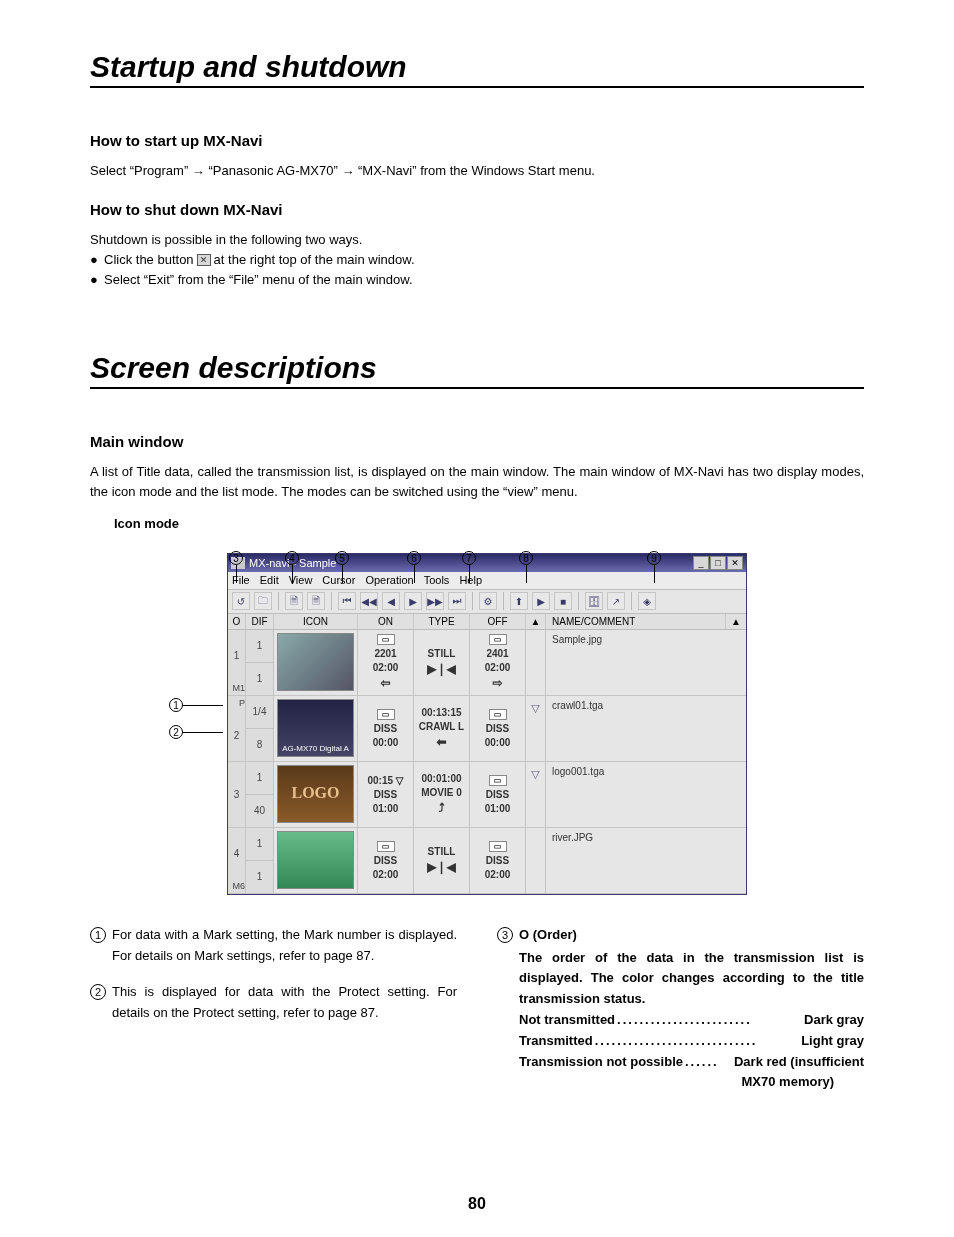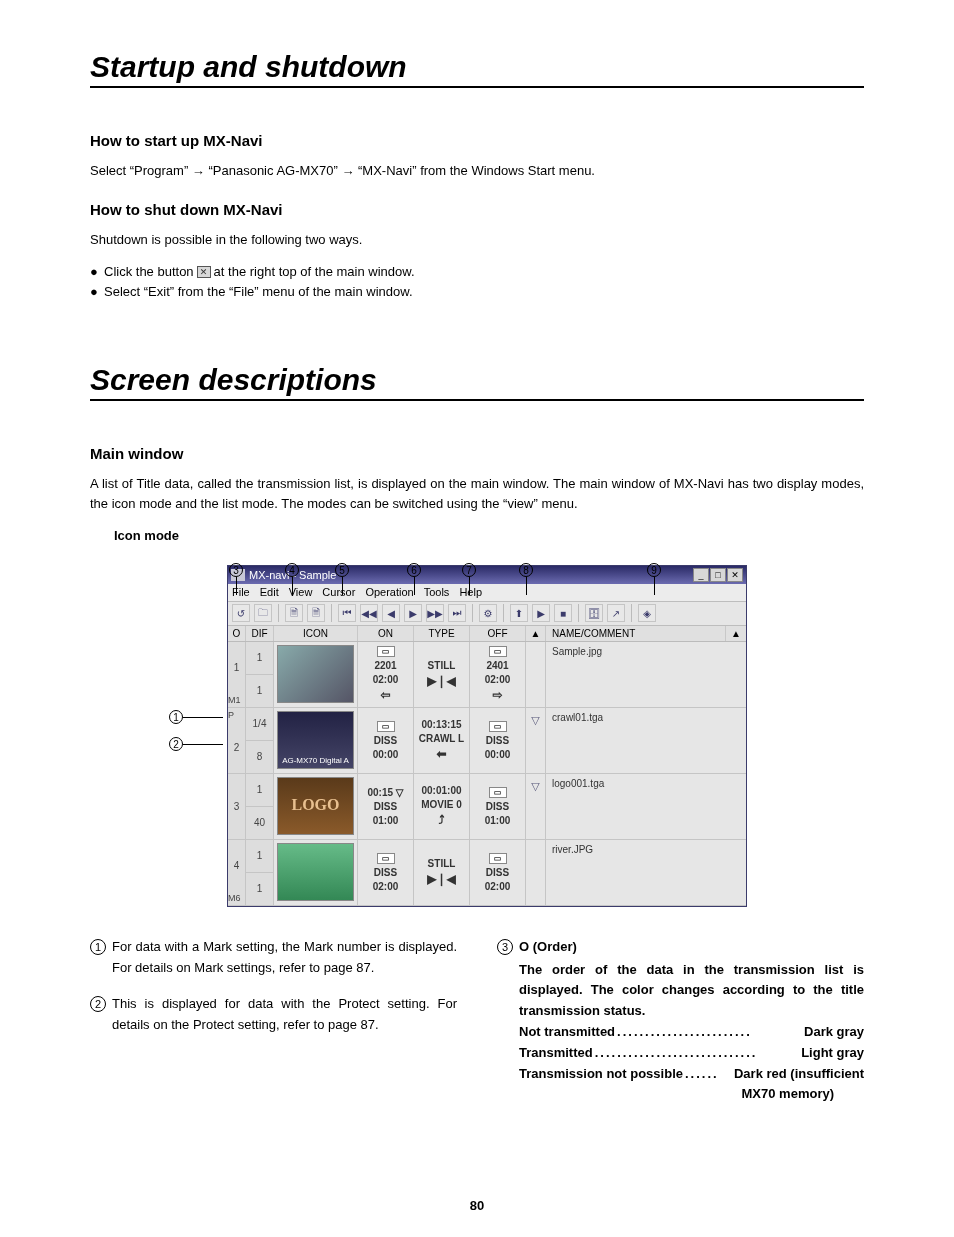--- a/index.html
+++ b/index.html
@@ -188,21 +188,21 @@
   .o-cell {
     flex: 1;
     display: flex; align-items: center; justify-content: center;
     font-size: 10px;
     color: #444;
   }
   .o-mark {
     font-size: 9px;
     color: #444;
     padding: 2px 0;
-    text-align: left;
+    text-align: right;
   }
   .dif-col {
     width: 28px;
     display: flex; flex-direction: column;
     border-right: 1px solid #c5c5c5;
     background: #ddd;
   }
   .dif-cell {
     flex: 1;
     border-bottom: 1px solid #c5c5c5;
@@ -304,33 +304,33 @@
   .kv { display: flex; }
   .kv .k { white-space: nowrap; }
   .kv .d { flex: 1; border: none; letter-spacing: 2px; overflow: hidden; padding: 0 2px; }
   .kv .v { text-align: left; white-space: nowrap; }
   .page-num {
     position: absolute;
     bottom: 24px;
     left: 0; right: 0;
     text-align: center;
     font-weight: bold;
-    font-size: 13px;
+    font-size: 16px;
   }
 </style>
 </head>
 <body>
 
 <h1 class="section-title">Startup and shutdown</h1>
 
 <h2 class="sub">How to start up MX-Navi</h2>
 <p class="para">Select “Program” → “Panasonic AG-MX70” → “MX-Navi” from the Windows Start menu.</p>
 
 <h2 class="sub" style="margin-top:20px;">How to shut down MX-Navi</h2>
-<p class="para" style="margin-bottom:12px;">Shutdown is possible in the following two ways.</p>
+<p class="para" style="margin-bottom:0;">Shutdown is possible in the following two ways.</p>
 <div class="bullets">
   <div class="row">
     <span class="dot">●</span>
     <span>Click the button</span>
     <span class="close-ico">✕</span>
     <span>at the right top of the main window.</span>
   </div>
   <div class="row">
     <span class="dot">●</span>
     <span>Select “Exit” from the “File” menu of the main window.</span>

